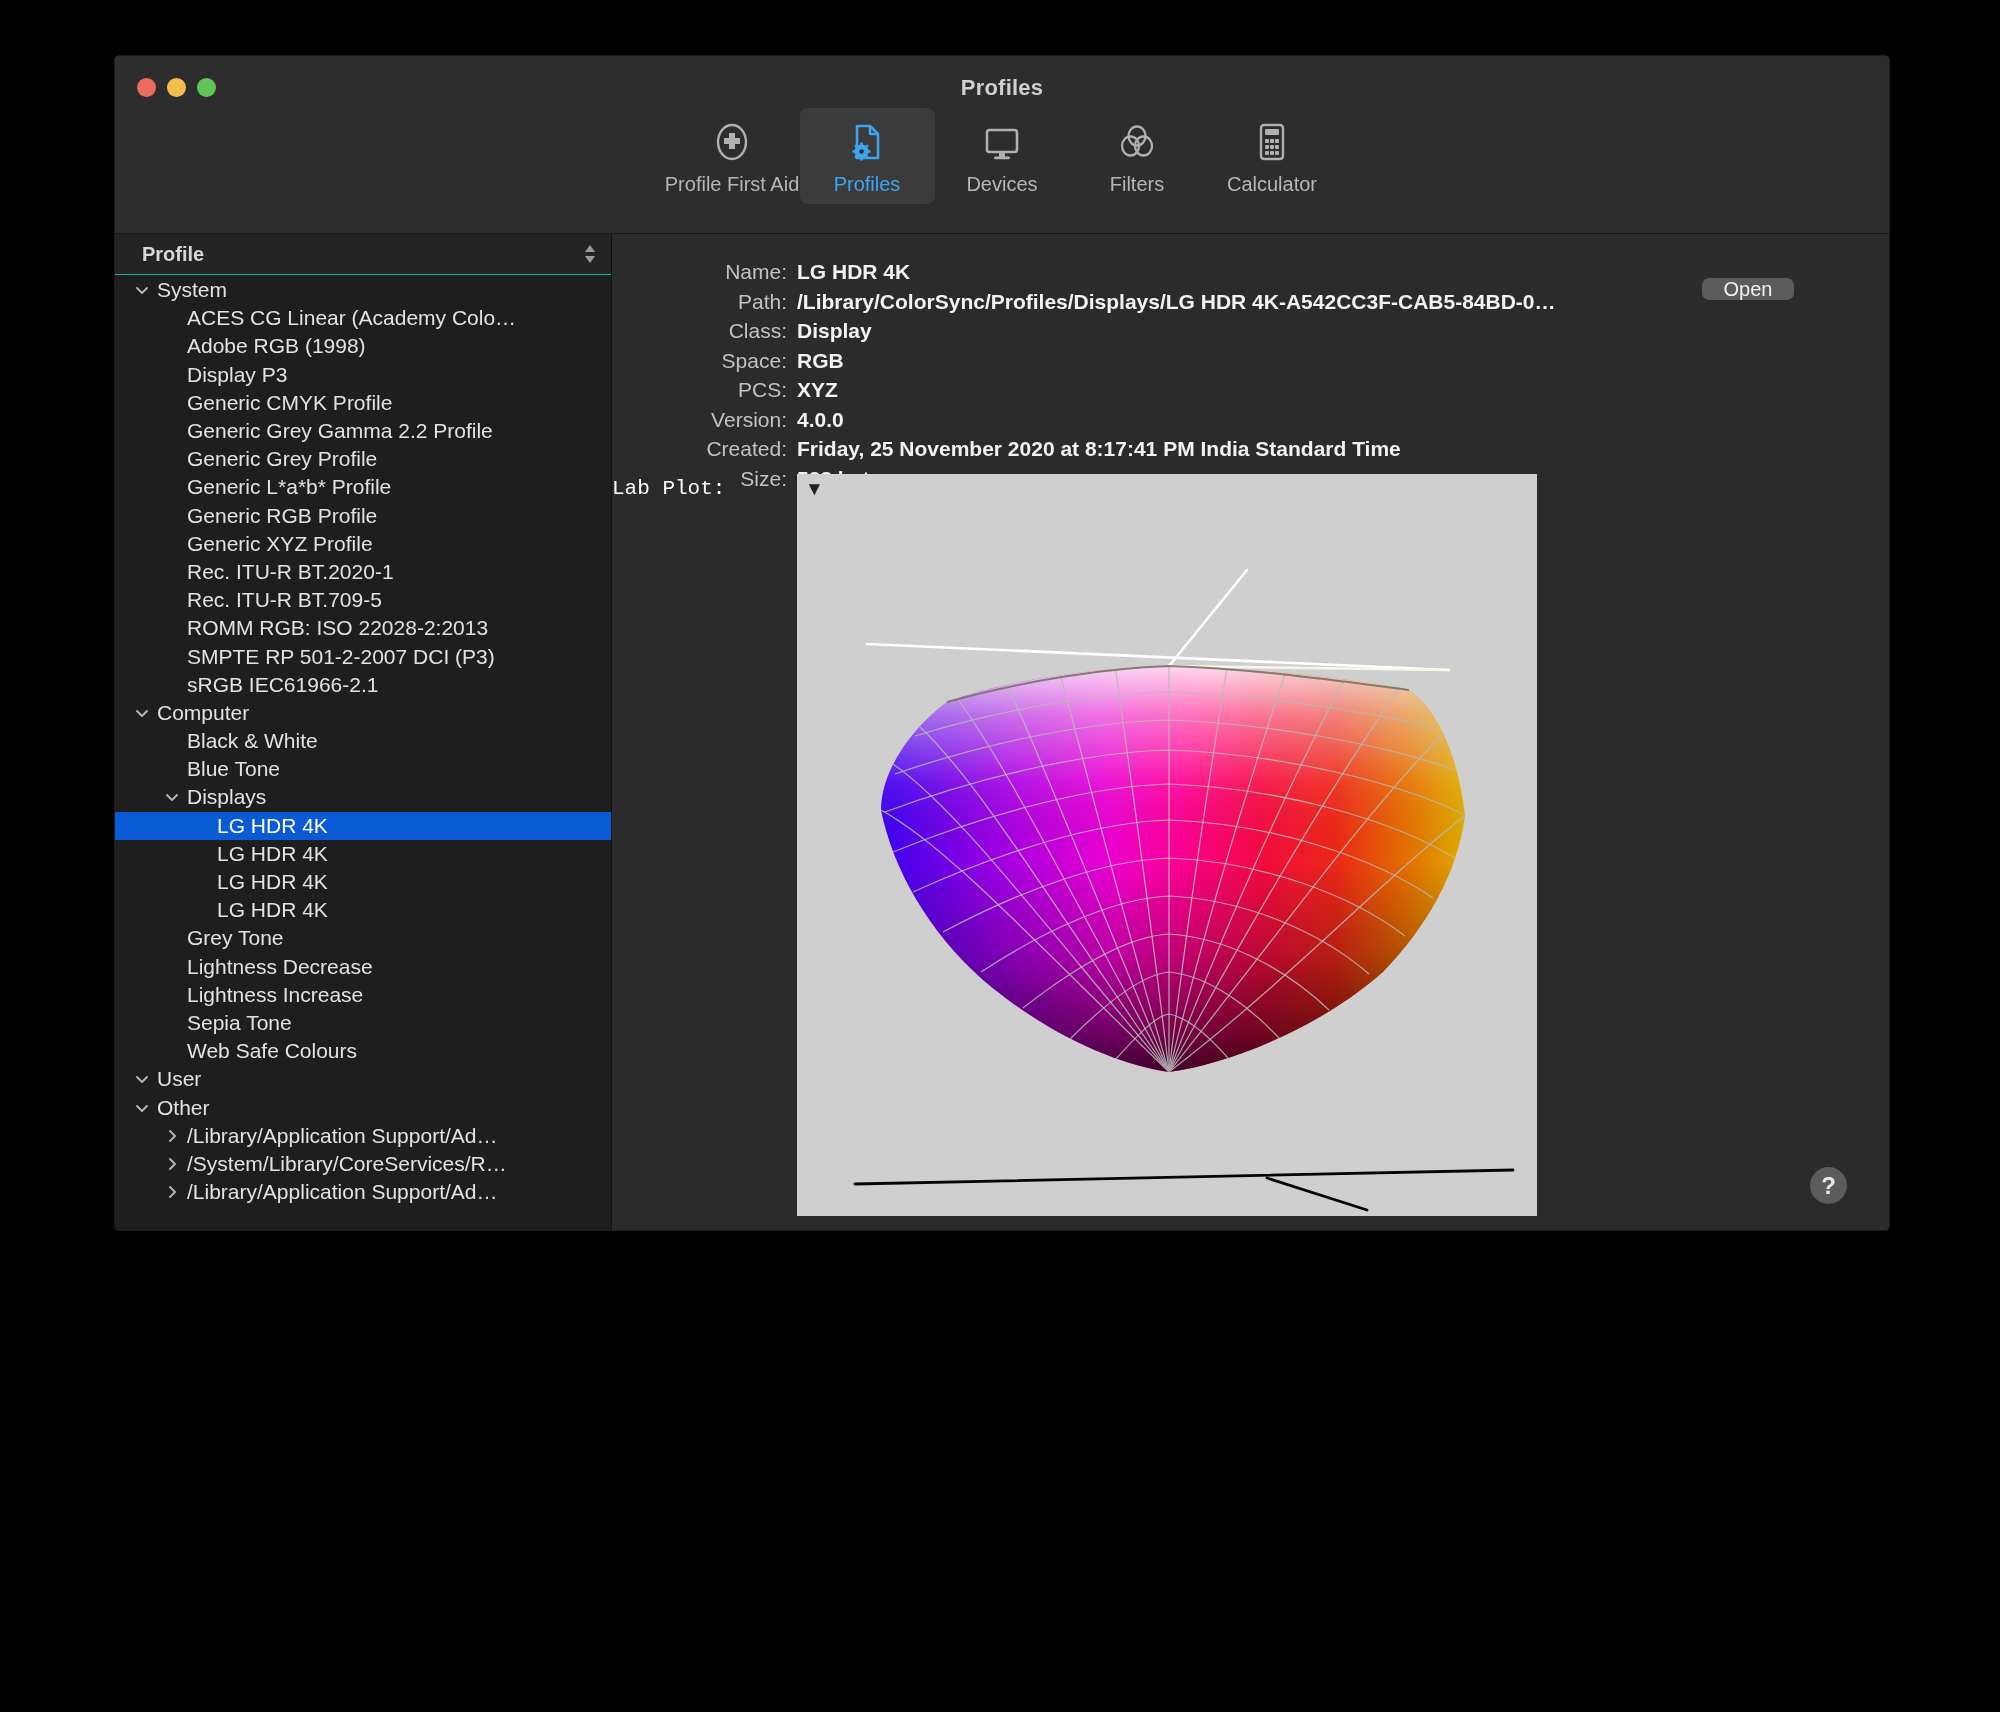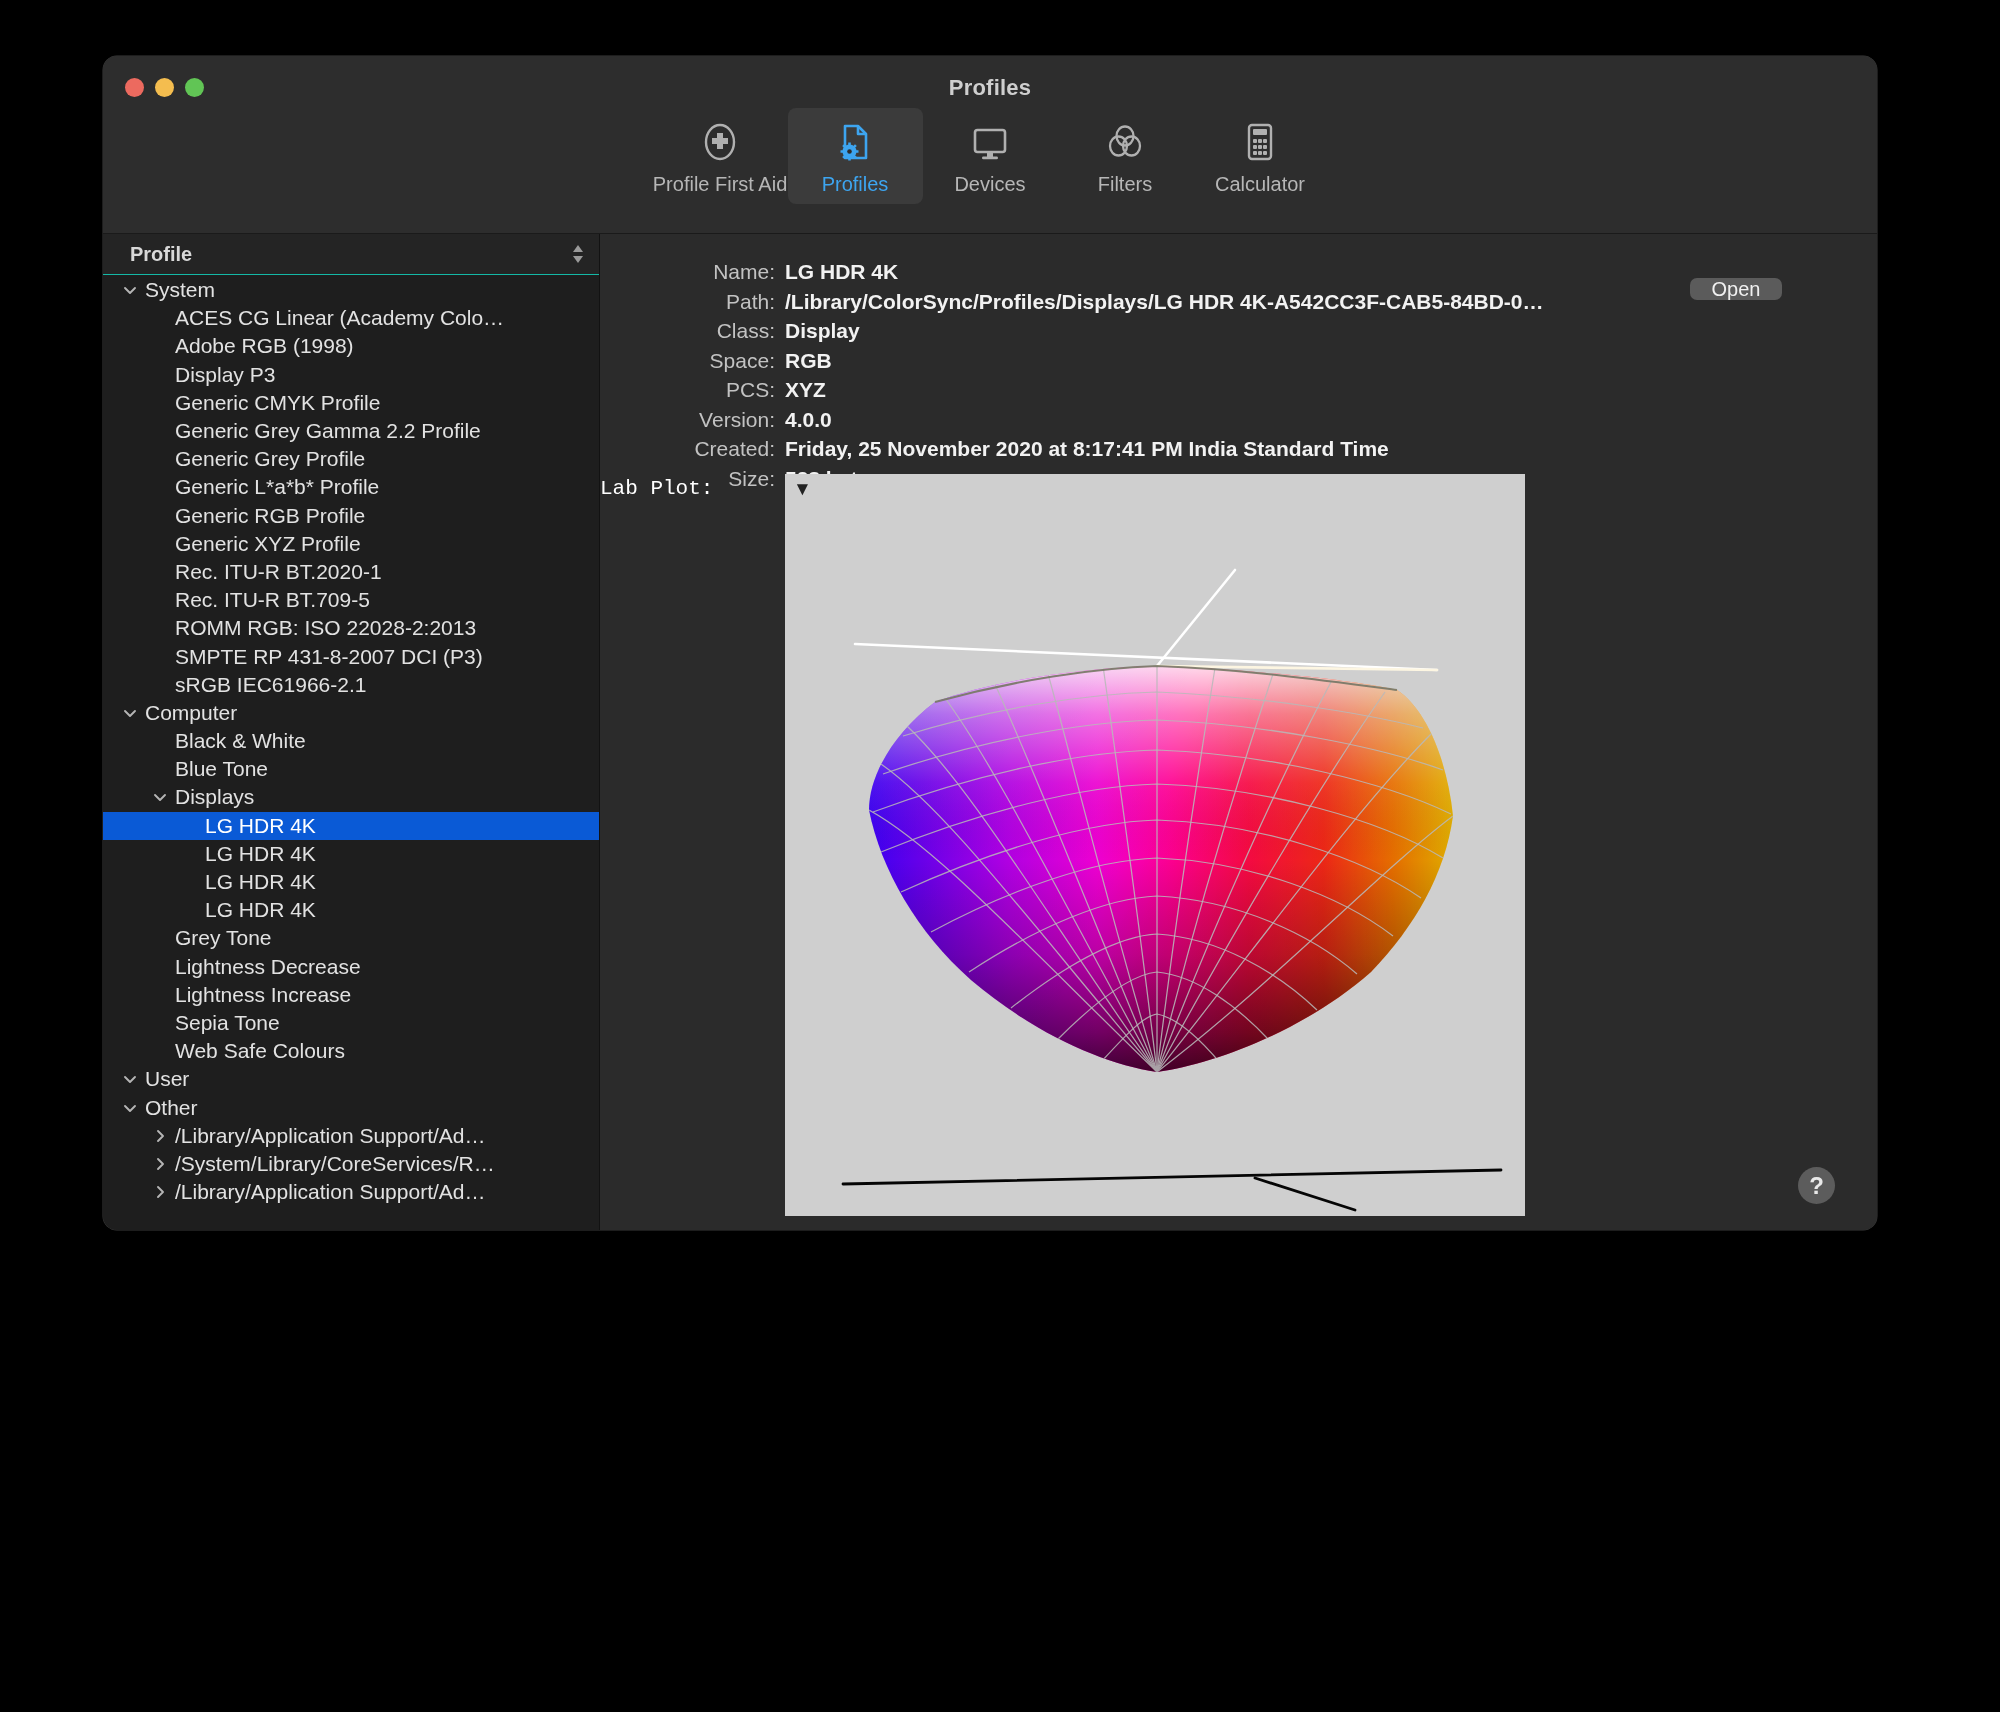--- a/index.html
+++ b/index.html
@@ -6,24 +6,24 @@
   html, body {
     width: 2000px; height: 1712px;
     background: #000;
     font-family: "Liberation Sans", sans-serif;
     overflow: hidden;
   }
 
   
   #window {
     position: absolute;
-    left: 103px; top: 56px;
+    left: 115px; top: 56px;
     width: 1774px; height: 1174px;
     background: #2b2b2b;
-    border-radius: 14px;
+    border-radius: 4px;
     box-shadow: 0 0 0 0.5px #3b3b3b;
     overflow: hidden;
   }
 
   
   #titlebar {
     position: relative;
     height: 178px;
     background: #2d2d2d;
     border-bottom: 1px solid #1a1a1a;
@@ -402,21 +402,21 @@
           <div class="row lvl1">
             <span class="disc"></span>
             <span class="lbl">Rec. ITU-R BT.709-5</span>
           </div>
           <div class="row lvl1">
             <span class="disc"></span>
             <span class="lbl">ROMM RGB: ISO 22028-2:2013</span>
           </div>
           <div class="row lvl1">
             <span class="disc"></span>
-            <span class="lbl">SMPTE RP 431-8-2007 DCI (P3)</span>
+            <span class="lbl">SMPTE RP 501-2-2007 DCI (P3)</span>
           </div>
           <div class="row lvl1">
             <span class="disc"></span>
             <span class="lbl">sRGB IEC61966-2.1</span>
           </div>
           <div class="row lvl0 group">
             <span class="disc">
               <svg width="16" height="16" viewBox="0 0 16 16">
                 <path d="M3 6 L8 11 L13 6" fill="none" stroke="#b5b5b5" stroke-width="1.9" stroke-linecap="round" stroke-linejoin="round"></path>
               </svg>

